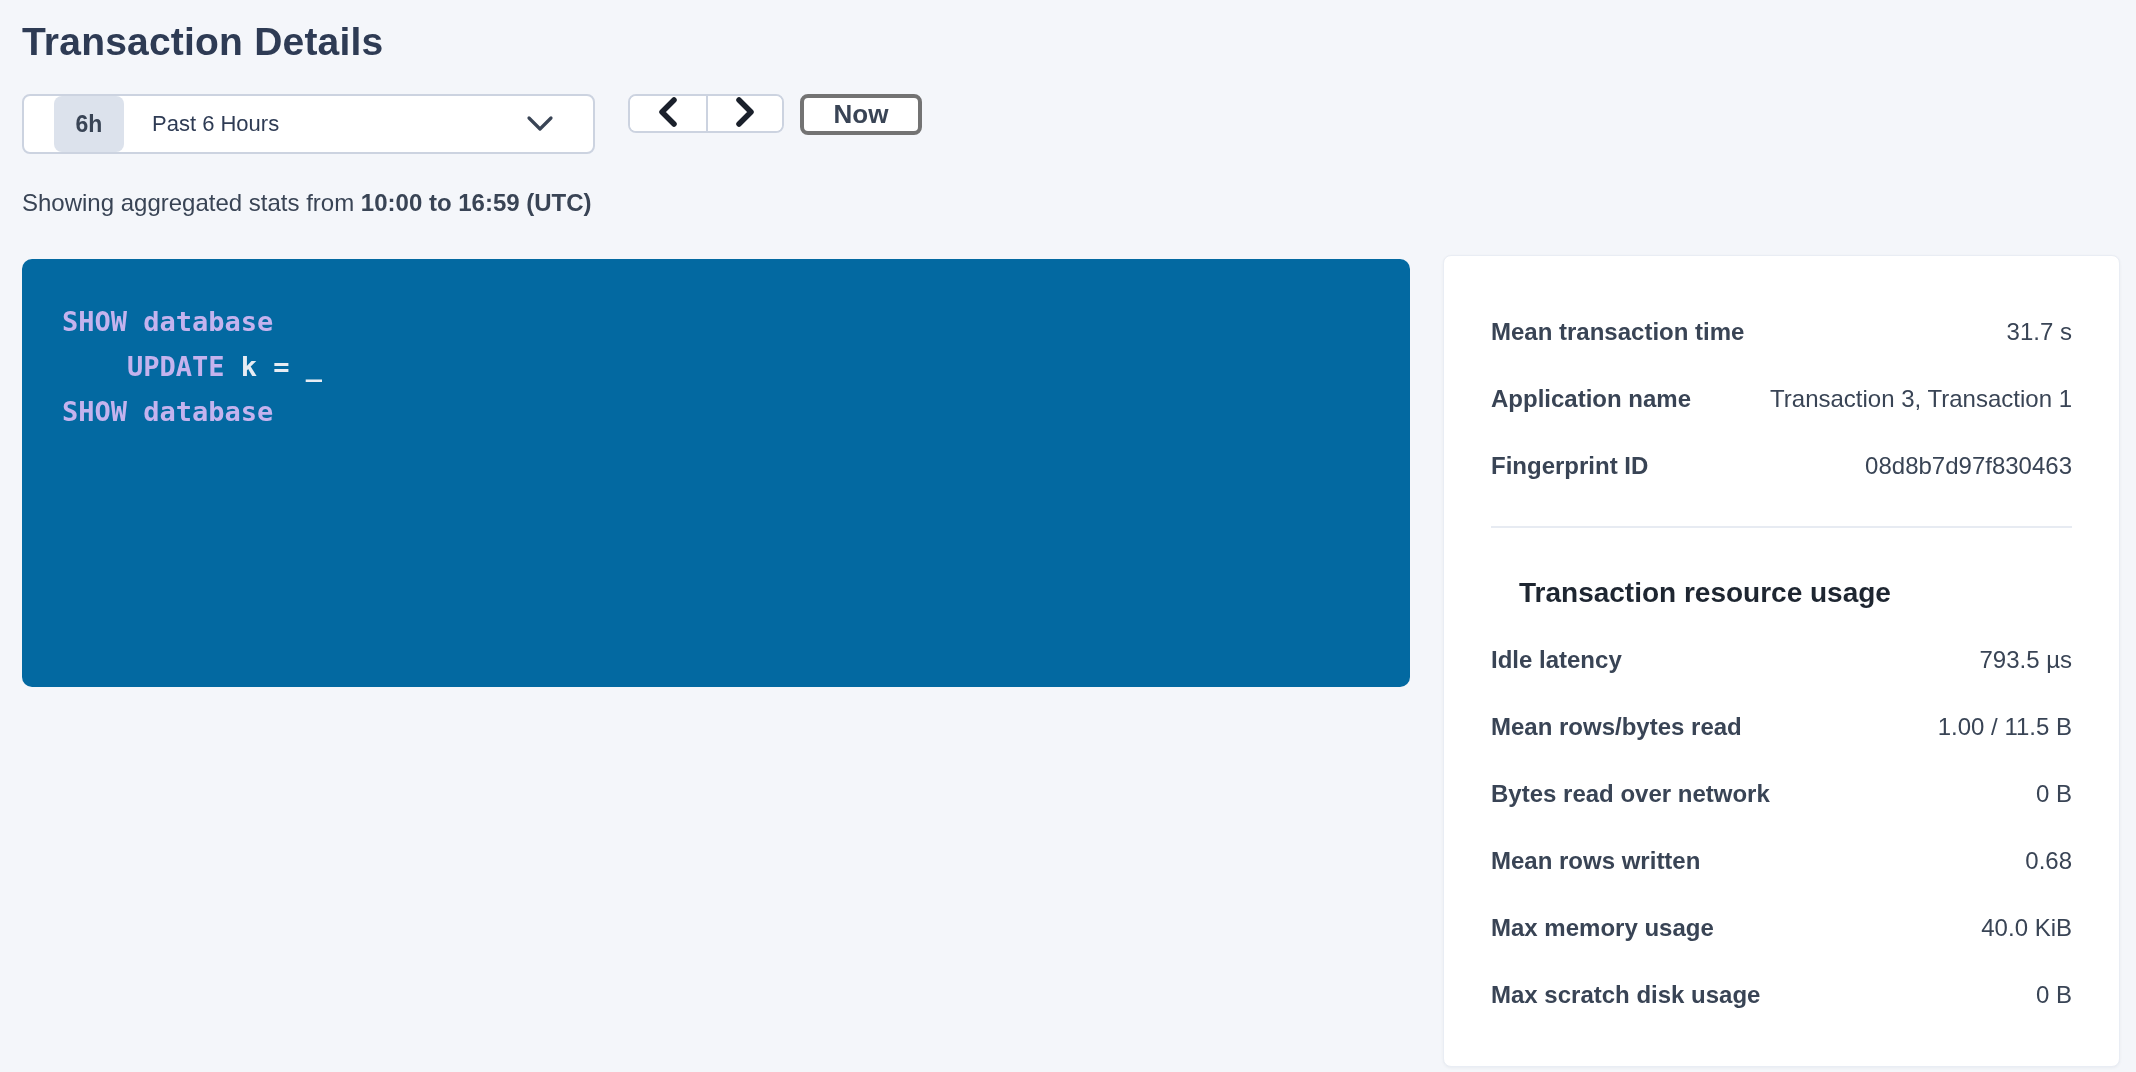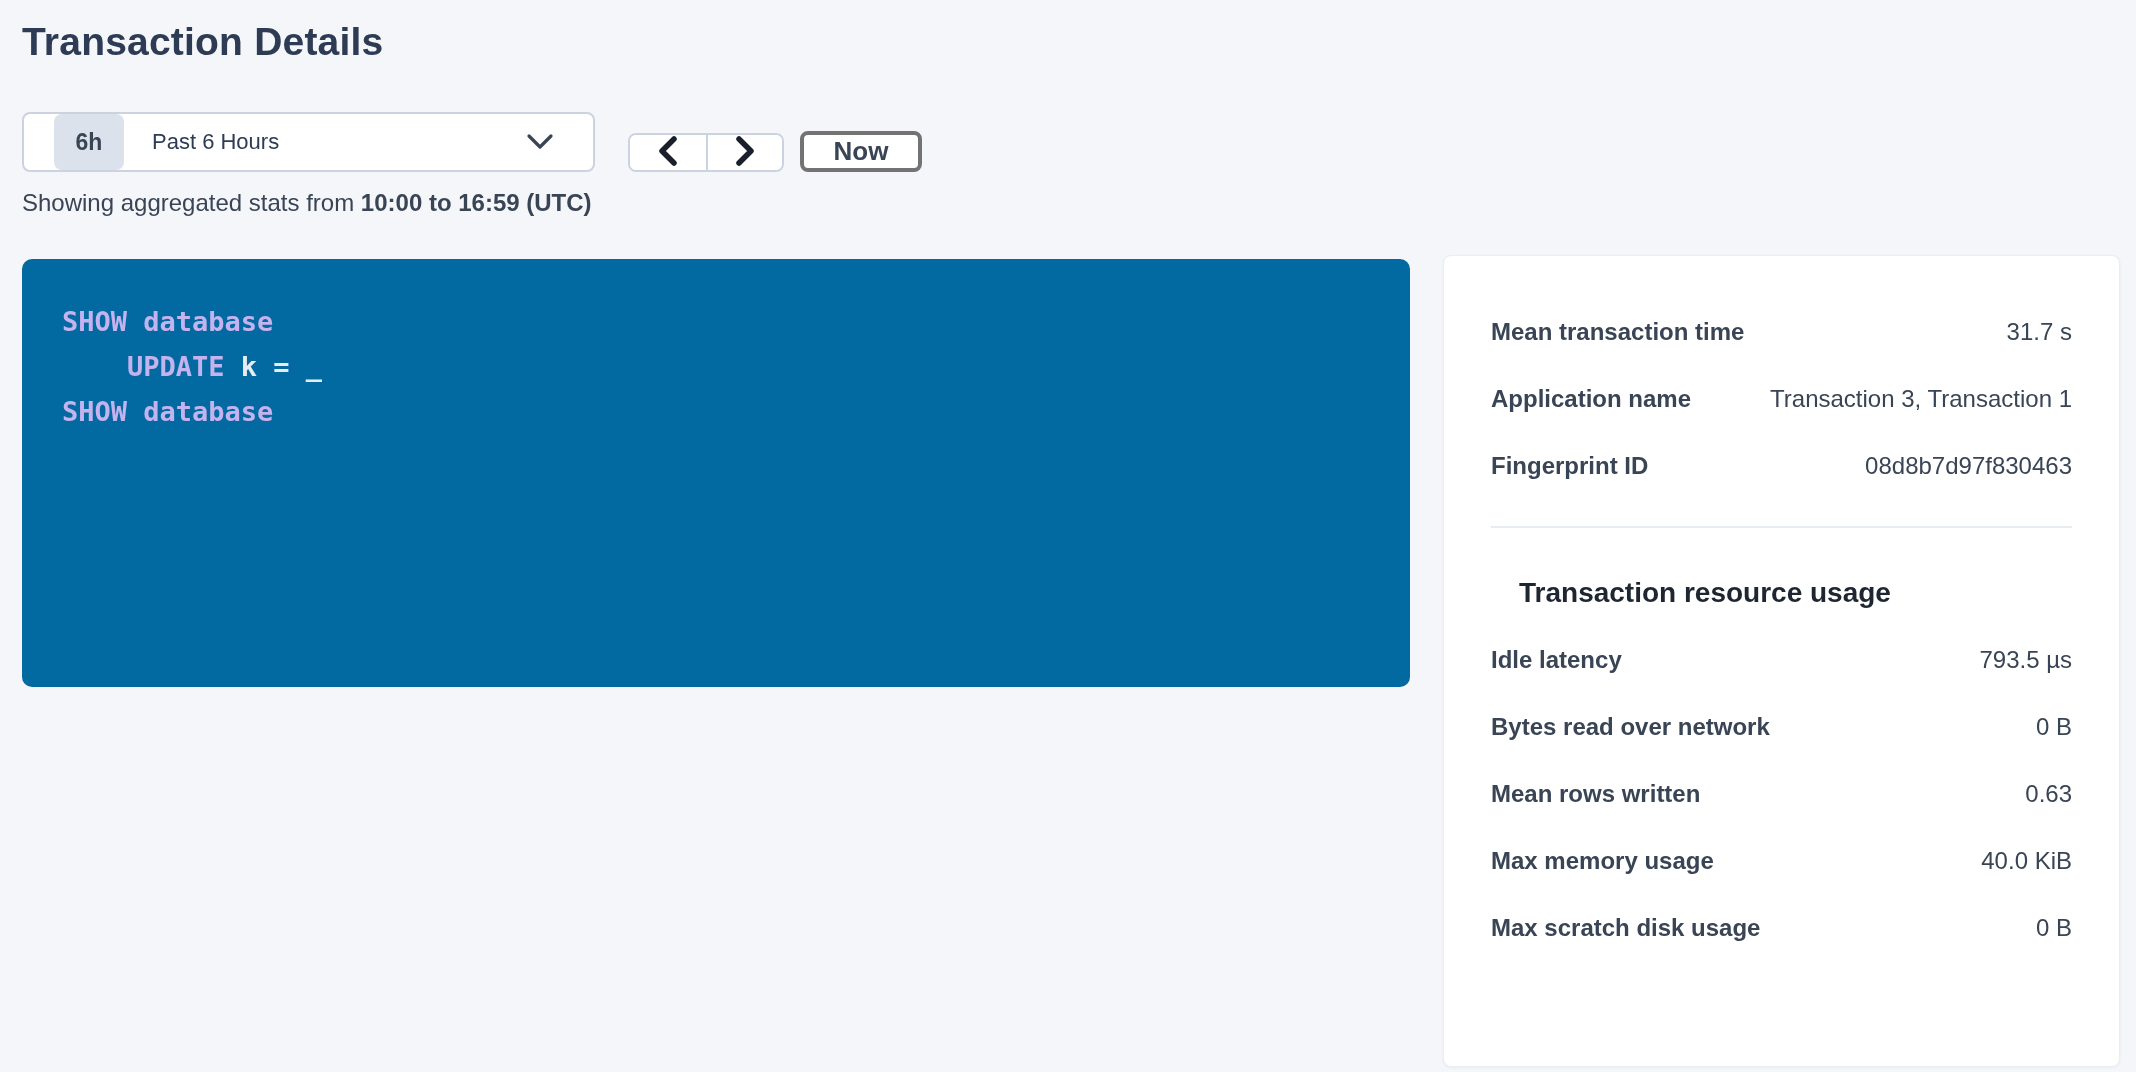--- a/index.html
+++ b/index.html
@@ -11,21 +11,21 @@
     overflow: hidden;
   }
   .page { padding: 20px 0 0 22px; box-sizing: border-box; }
 
   .page-title {
     font-size: 39px; font-weight: 700; color: #2e3b54;
     margin: 0 0 30px 0; letter-spacing: 0.2px;
   }
 
   
-  .controls { display: flex; align-items: flex-end; height: 78px; }
+  .controls { display: flex; align-items: flex-start; height: 78px; }
 
   .time-picker {
     width: 573px; box-sizing: border-box;
     background: #ffffff;
     border: 2px solid #ccd3e0; border-radius: 8px;
     display: flex; align-items: center;
     padding: 0 38px 0 30px;
     cursor: pointer;
   }
   .time-badge {
@@ -166,26 +166,30 @@
           </div>
         </div>
       <hr class="panel-divider">
       <div class="section-heading">Transaction resource usage</div>
       <div>
           <div class="stat-row">
             <span class="stat-label">Idle latency</span>
             <span class="stat-value">793.5 µs</span>
           </div>
           <div class="stat-row">
+            <span class="stat-label">Mean rows/bytes read</span>
+            <span class="stat-value">1.00 / 11.5 B</span>
+          </div>
+          <div class="stat-row">
             <span class="stat-label">Bytes read over network</span>
             <span class="stat-value">0 B</span>
           </div>
           <div class="stat-row">
             <span class="stat-label">Mean rows written</span>
-            <span class="stat-value">0.63</span>
+            <span class="stat-value">0.68</span>
           </div>
           <div class="stat-row">
             <span class="stat-label">Max memory usage</span>
             <span class="stat-value">40.0 KiB</span>
           </div>
           <div class="stat-row">
             <span class="stat-label">Max scratch disk usage</span>
             <span class="stat-value">0 B</span>
           </div>
         </div>

